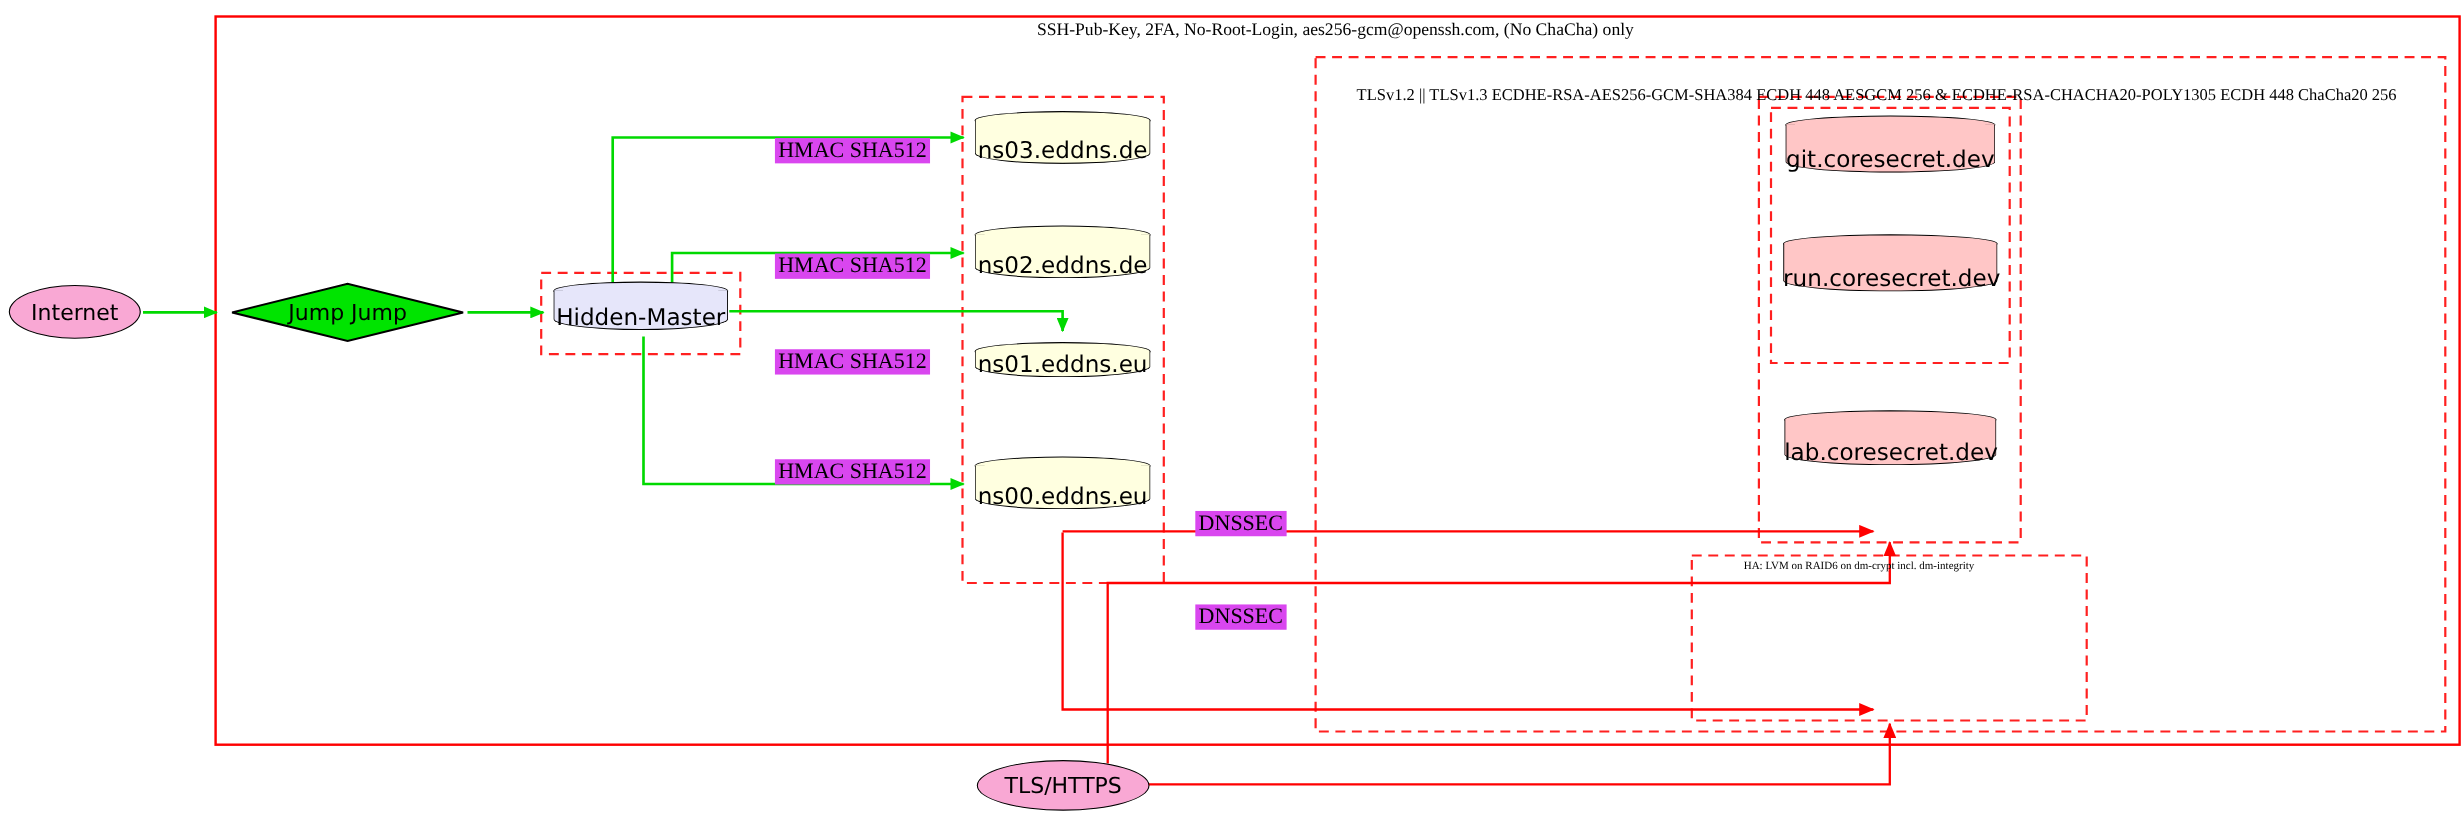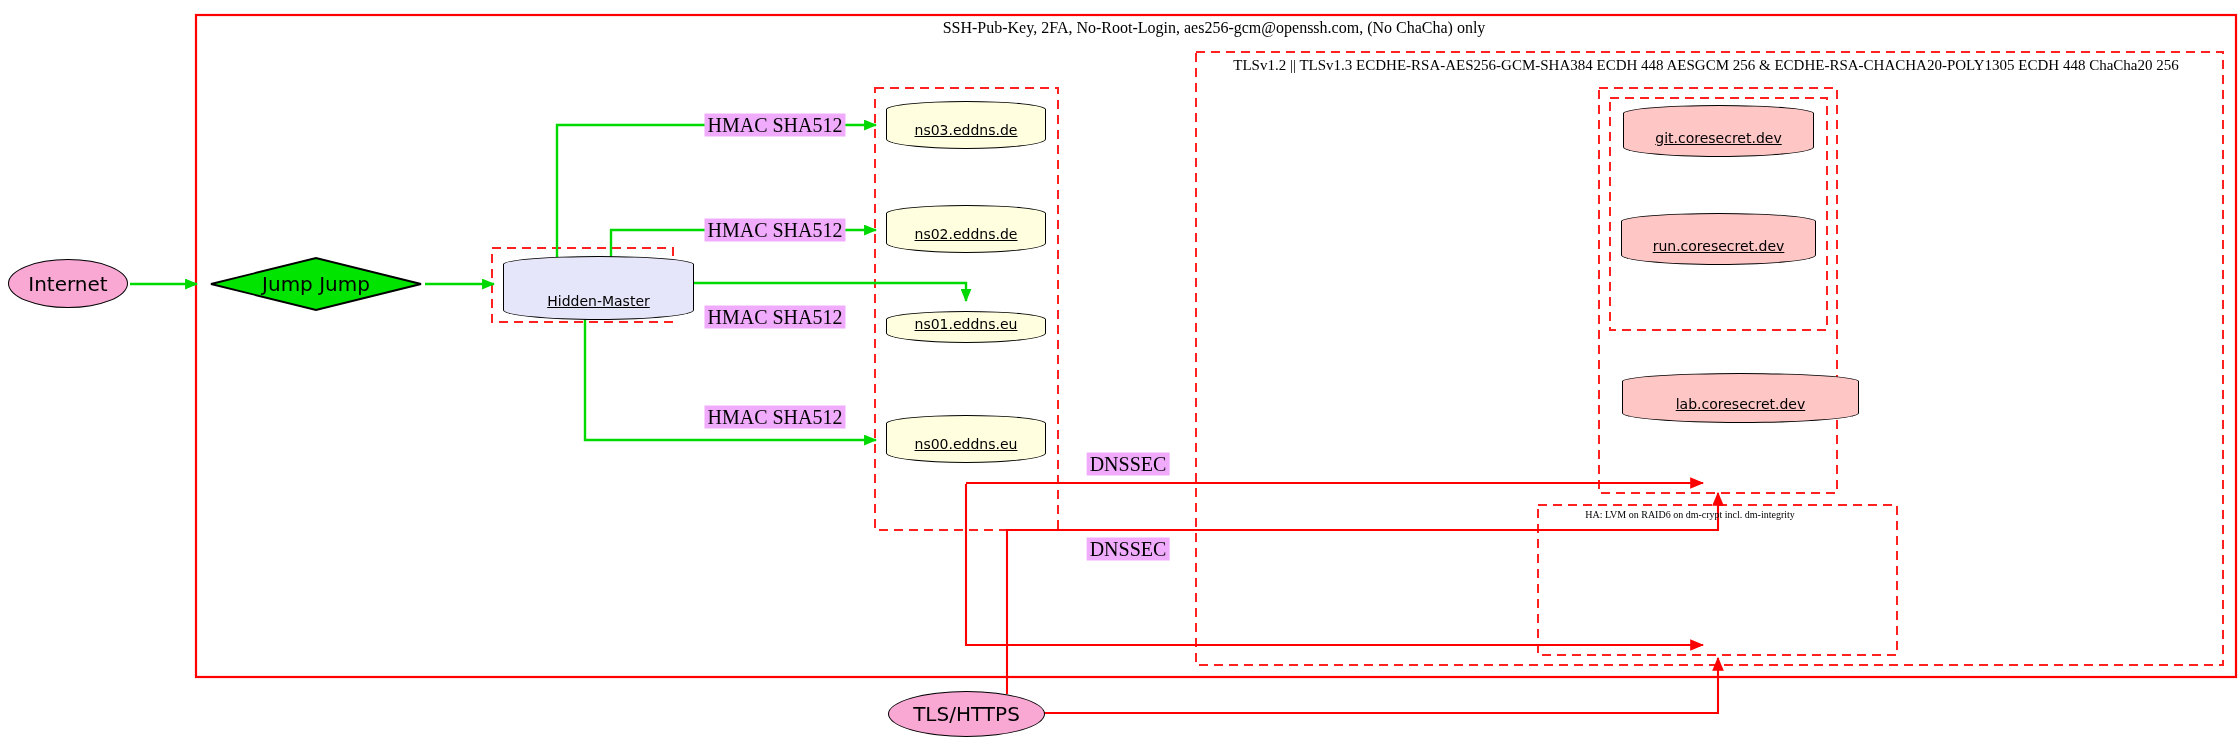--- a/index.html
+++ b/index.html
@@ -7,37 +7,37 @@
          font-family:"DejaVu Sans","Liberation Sans",sans-serif;}
   svg.edges{position:absolute;left:0;top:0;z-index:2;}
   .node{position:absolute;z-index:3;}
   
   .ellipse{border:1.9px solid #000;border-radius:50%;display:flex;align-items:center;justify-content:center;
            font-size:20px;color:#000;box-sizing:border-box;background:#f9a8d4;}
   
   .cyl .top{position:absolute;left:0;right:0;top:0;height:17px;border:1.7px solid #000;border-radius:50%;box-sizing:border-box;}
   .cyl .body{position:absolute;left:0;right:0;top:8px;bottom:0;border:1.7px solid #000;border-top:none;
              border-radius:0 0 55% 55% / 0 0 11px 11px;box-sizing:border-box;}
-  .cyl .lbl{position:absolute;left:0;right:0;bottom:11px;text-align:center;font-size:14px;color:#000;white-space:nowrap;text-decoration:underline;}
+  .cyl .lbl{position:absolute;left:0;right:0;bottom:0;text-align:center;font-size:21px;color:#000;white-space:nowrap;}
   .f-yellow .top,.f-yellow .body{background:#ffffe0;}
   .f-lavender .top,.f-lavender .body{background:#e6e6fa;}
   .f-pink .top,.f-pink .body{background:#ffc6c6;}
   
   .diamond{display:block;}
   .diamond .lbl{position:absolute;left:0;right:0;top:50%;transform:translateY(-52%);text-align:center;
                 font-size:20px;color:#000;}
   
   .clabel{position:absolute;z-index:4;font-family:"Liberation Serif","DejaVu Serif",serif;color:#000;
           white-space:nowrap;transform:translateX(-50%);text-align:right;}
   .clabel.ssh{font-size:16px;}
-  .clabel.tls{font-size:15px;}
+  .clabel.tls{font-size:15px;margin-top:22px;}
   .clabel.ha{font-size:10px;}
   
   .elabel{position:absolute;z-index:4;font-family:"Liberation Serif","DejaVu Serif",serif;font-size:20px;color:#000;
-          transform:translate(-50%,-50%);white-space:nowrap;background:#f0abfc;padding:0 3px;}
+          transform:translate(-50%,-50%);white-space:nowrap;background:#d946ef;padding:0 3px;margin-top:12px;}
 </style>
 </head>
 <body>
 
 <div id="stage">
 
   <svg class="edges" width="2240" height="744" viewBox="0 0 2240 744">
     <defs>
       <marker id="ag" viewBox="0 0 12 10" refX="11" refY="5" markerWidth="13" markerHeight="11" markerUnits="userSpaceOnUse" orient="auto">
           <path d="M0,0 L12,5 L0,10 Z" fill="#00d900"></path>
@@ -76,21 +76,21 @@
     <span>Internet</span>
   </div>
 
   <div class="node diamond" style="left:209px;top:256px;width:214px;height:56px;">
     <svg width="214" height="56" viewBox="0 0 214 56">
       <polygon points="2,28 107,2 212,28 107,54" fill="#00e400" stroke="#000" stroke-width="1.9"></polygon>
     </svg>
     <span class="lbl">Jump Jump</span>
   </div>
 
-  <div class="node cyl f-lavender" style="left:503px;top:256px;width:159px;height:64px;padding-left:32px;">
+  <div class="node cyl f-lavender" style="left:503px;top:256px;width:159px;height:44px;">
     <i class="top"></i>
       <i class="body"></i>
     <span class="lbl">Hidden-Master</span>
   </div>
 
   <div class="node cyl f-yellow" style="left:886px;top:101px;width:160px;height:48px;">
     <i class="top"></i>
       <i class="body"></i>
     <span class="lbl">ns03.eddns.de</span>
   </div>
@@ -113,21 +113,21 @@
   <div class="node cyl f-pink" style="left:1623px;top:105px;width:191px;height:52px;">
     <i class="top"></i>
       <i class="body"></i>
     <span class="lbl">git.coresecret.dev</span>
   </div>
   <div class="node cyl f-pink" style="left:1621px;top:213px;width:195px;height:52px;">
     <i class="top"></i>
       <i class="body"></i>
     <span class="lbl">run.coresecret.dev</span>
   </div>
-  <div class="node cyl f-pink" style="left:1622px;top:373px;width:193px;height:50px;padding-left:44px;">
+  <div class="node cyl f-pink" style="left:1622px;top:373px;width:193px;height:50px;">
     <i class="top"></i>
       <i class="body"></i>
     <span class="lbl">lab.coresecret.dev</span>
   </div>
 
   <div class="node ellipse" style="left:888px;top:691px;width:157px;height:46px;">
     <span>TLS/HTTPS</span>
   </div>
 
   <div class="clabel ssh" style="left:1214px;top:19px;">SSH-Pub-Key, 2FA, No-Root-Login, aes256-gcm@openssh.com, (No ChaCha) only</div>

